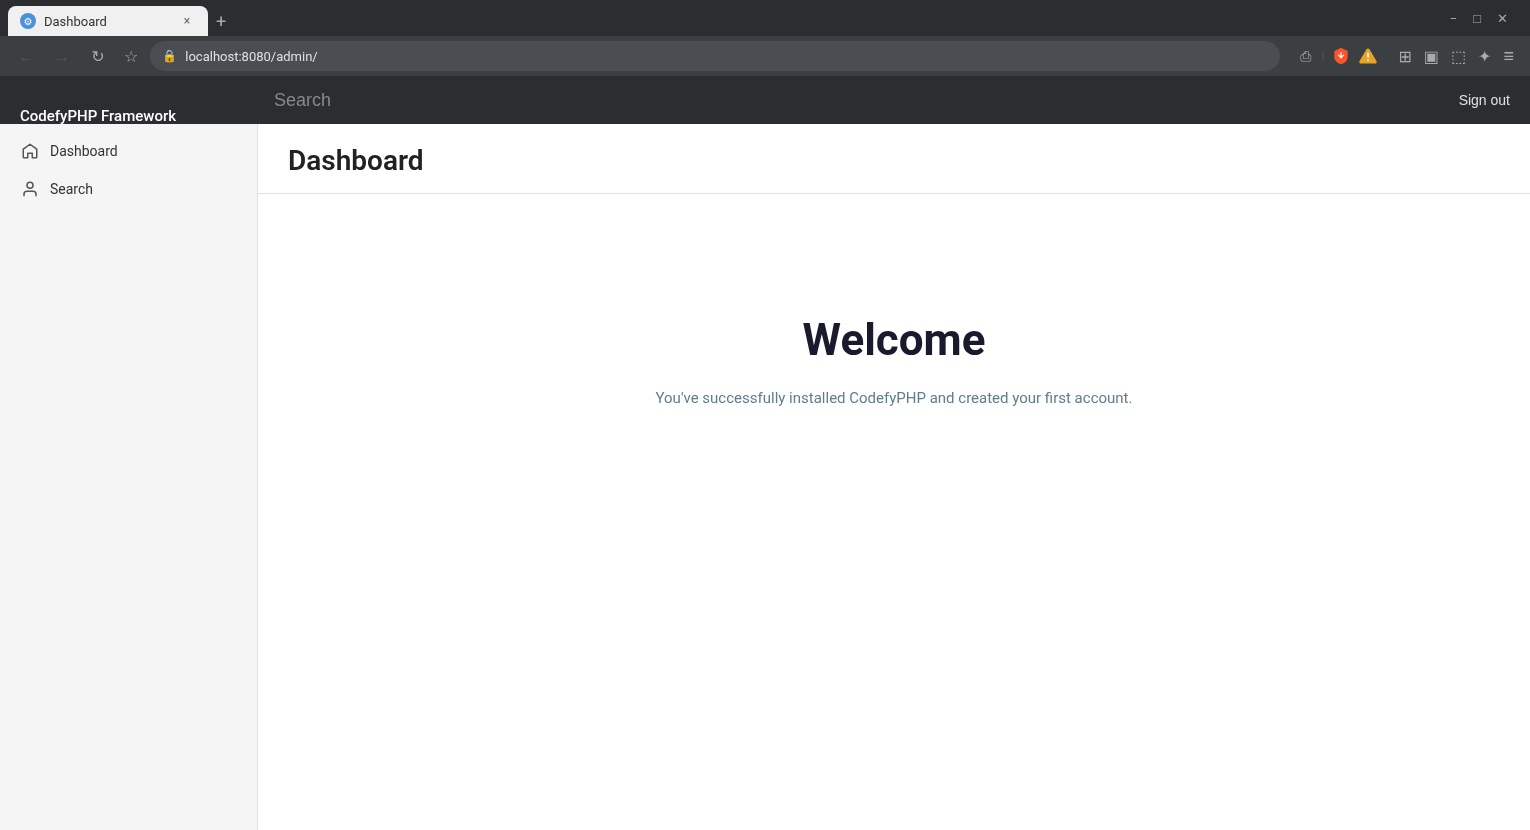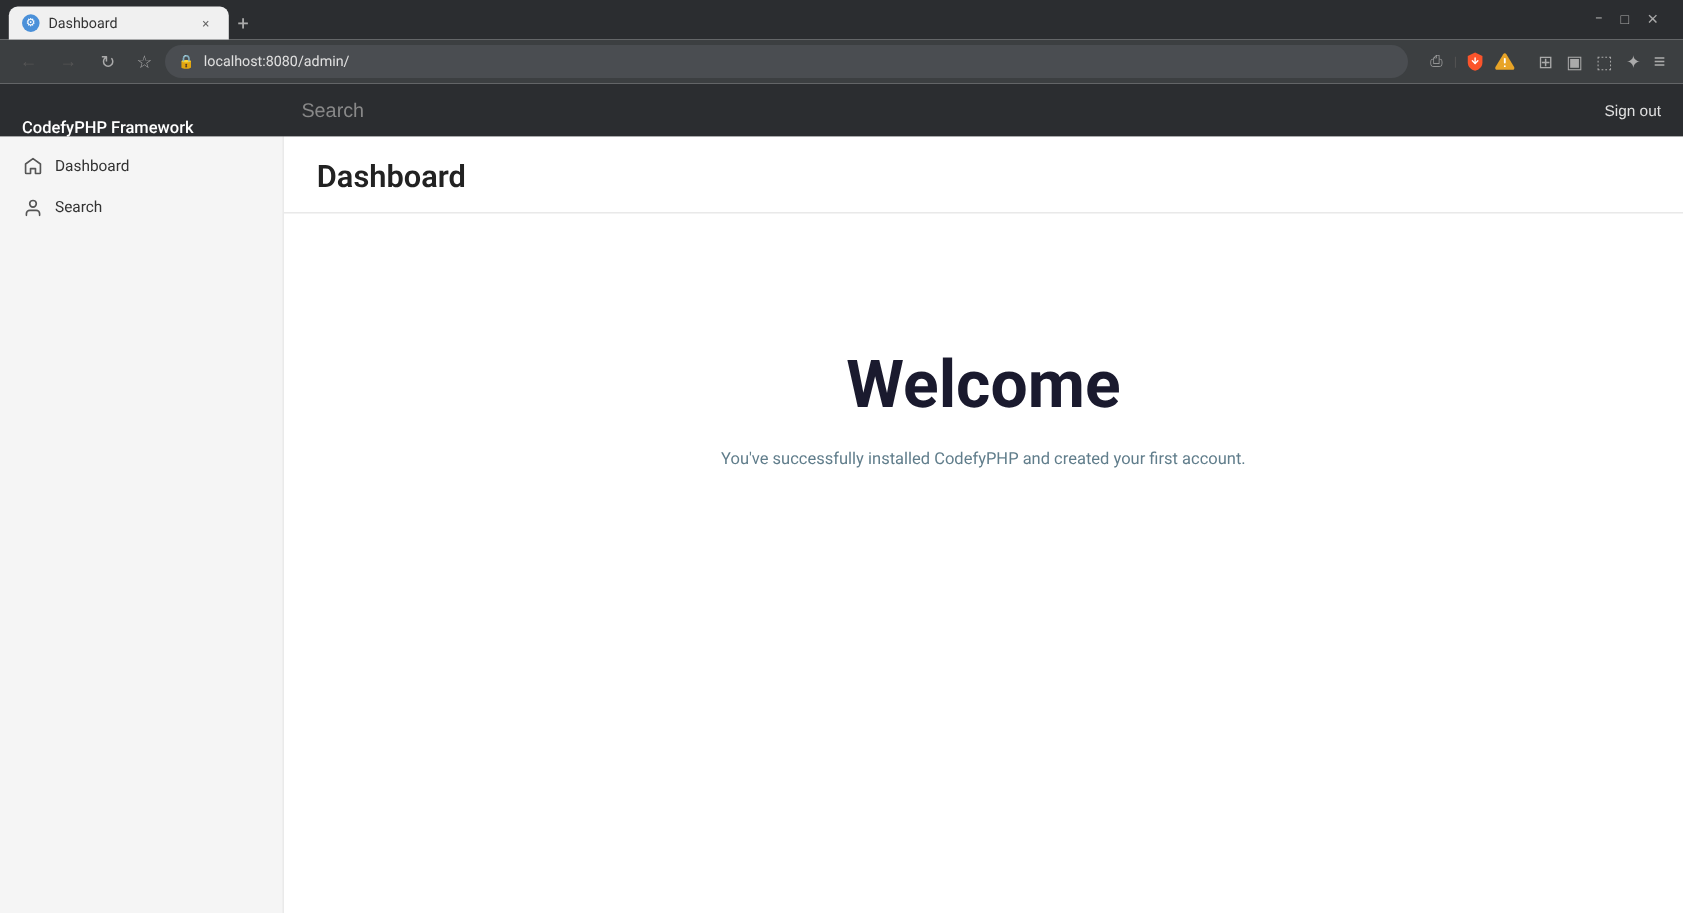--- a/index.html
+++ b/index.html
@@ -254,21 +254,21 @@
     .welcome-area {
       display: flex;
       flex-direction: column;
       align-items: center;
       justify-content: center;
       padding: 120px 20px;
       text-align: center;
     }
 
     .welcome-heading {
-      font-size: 60px;
+      font-size: 44px;
       font-weight: 700;
       color: #1a1a2e;
       margin-bottom: 20px;
     }
 
     .welcome-subtext {
       font-size: 15px;
       color: #607d8b;
       max-width: 500px;
       line-height: 1.6;

